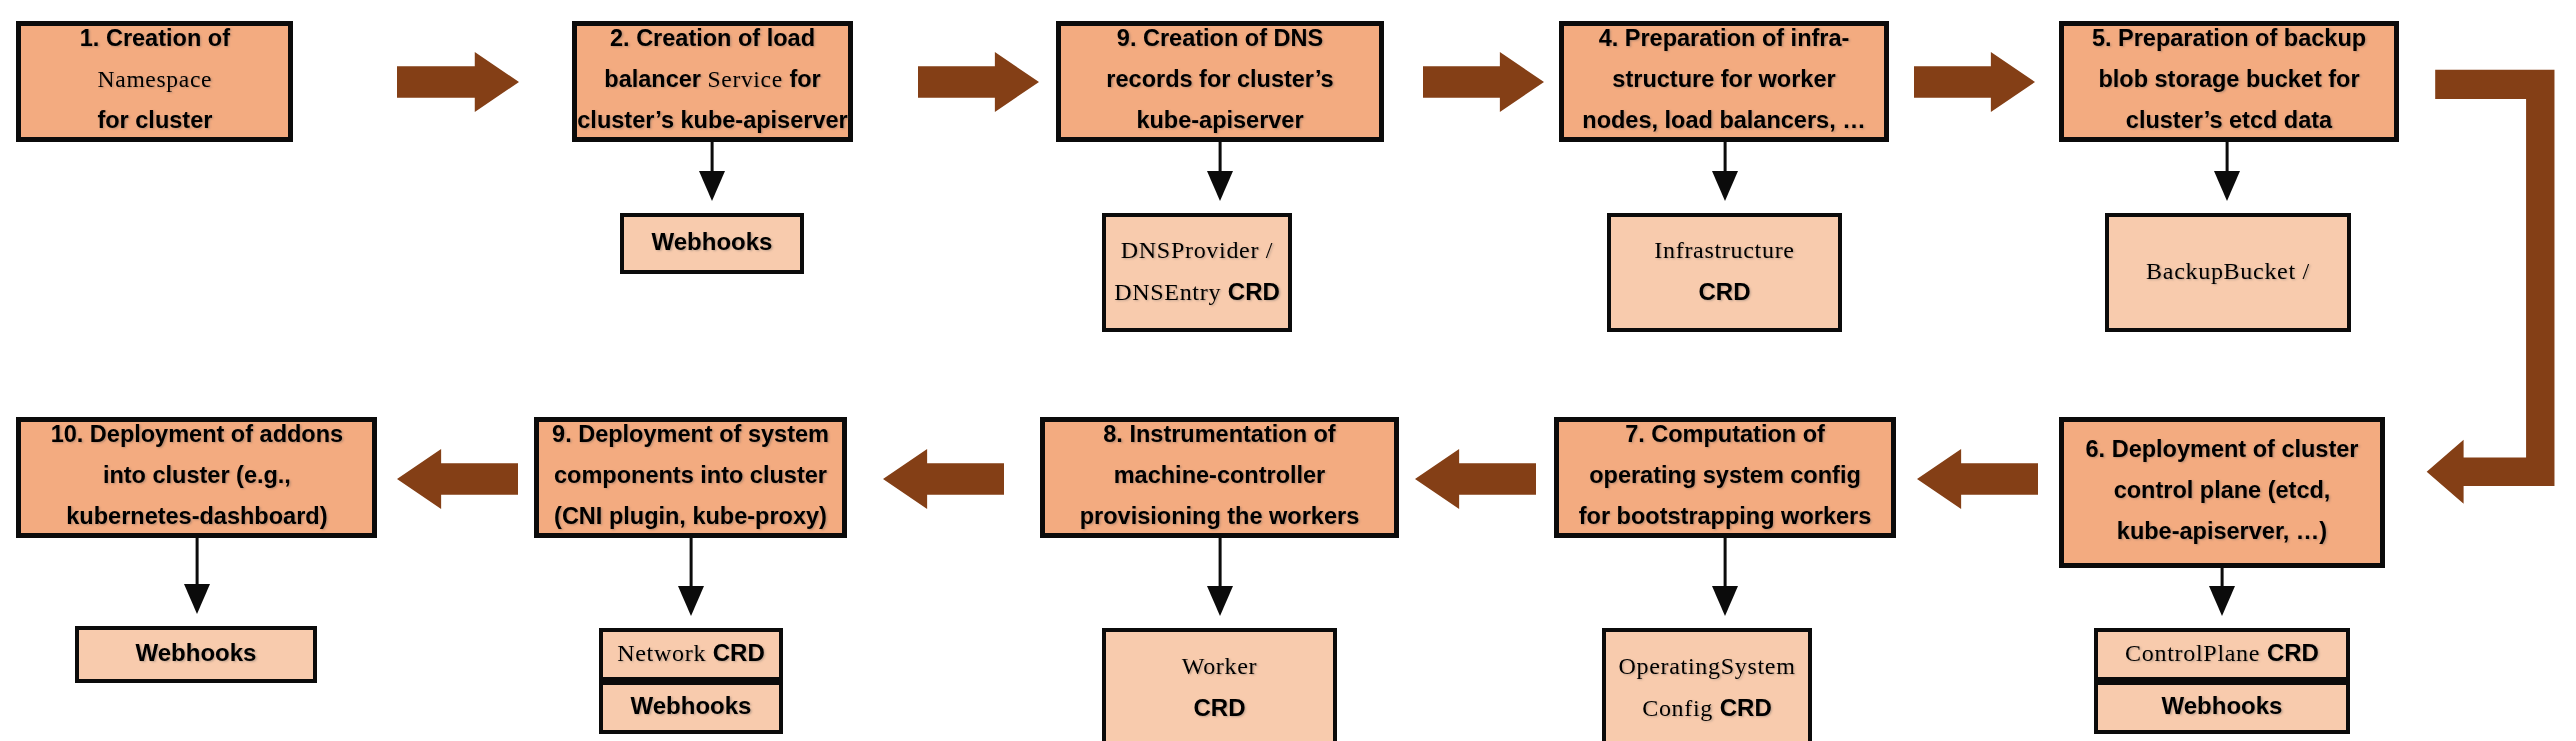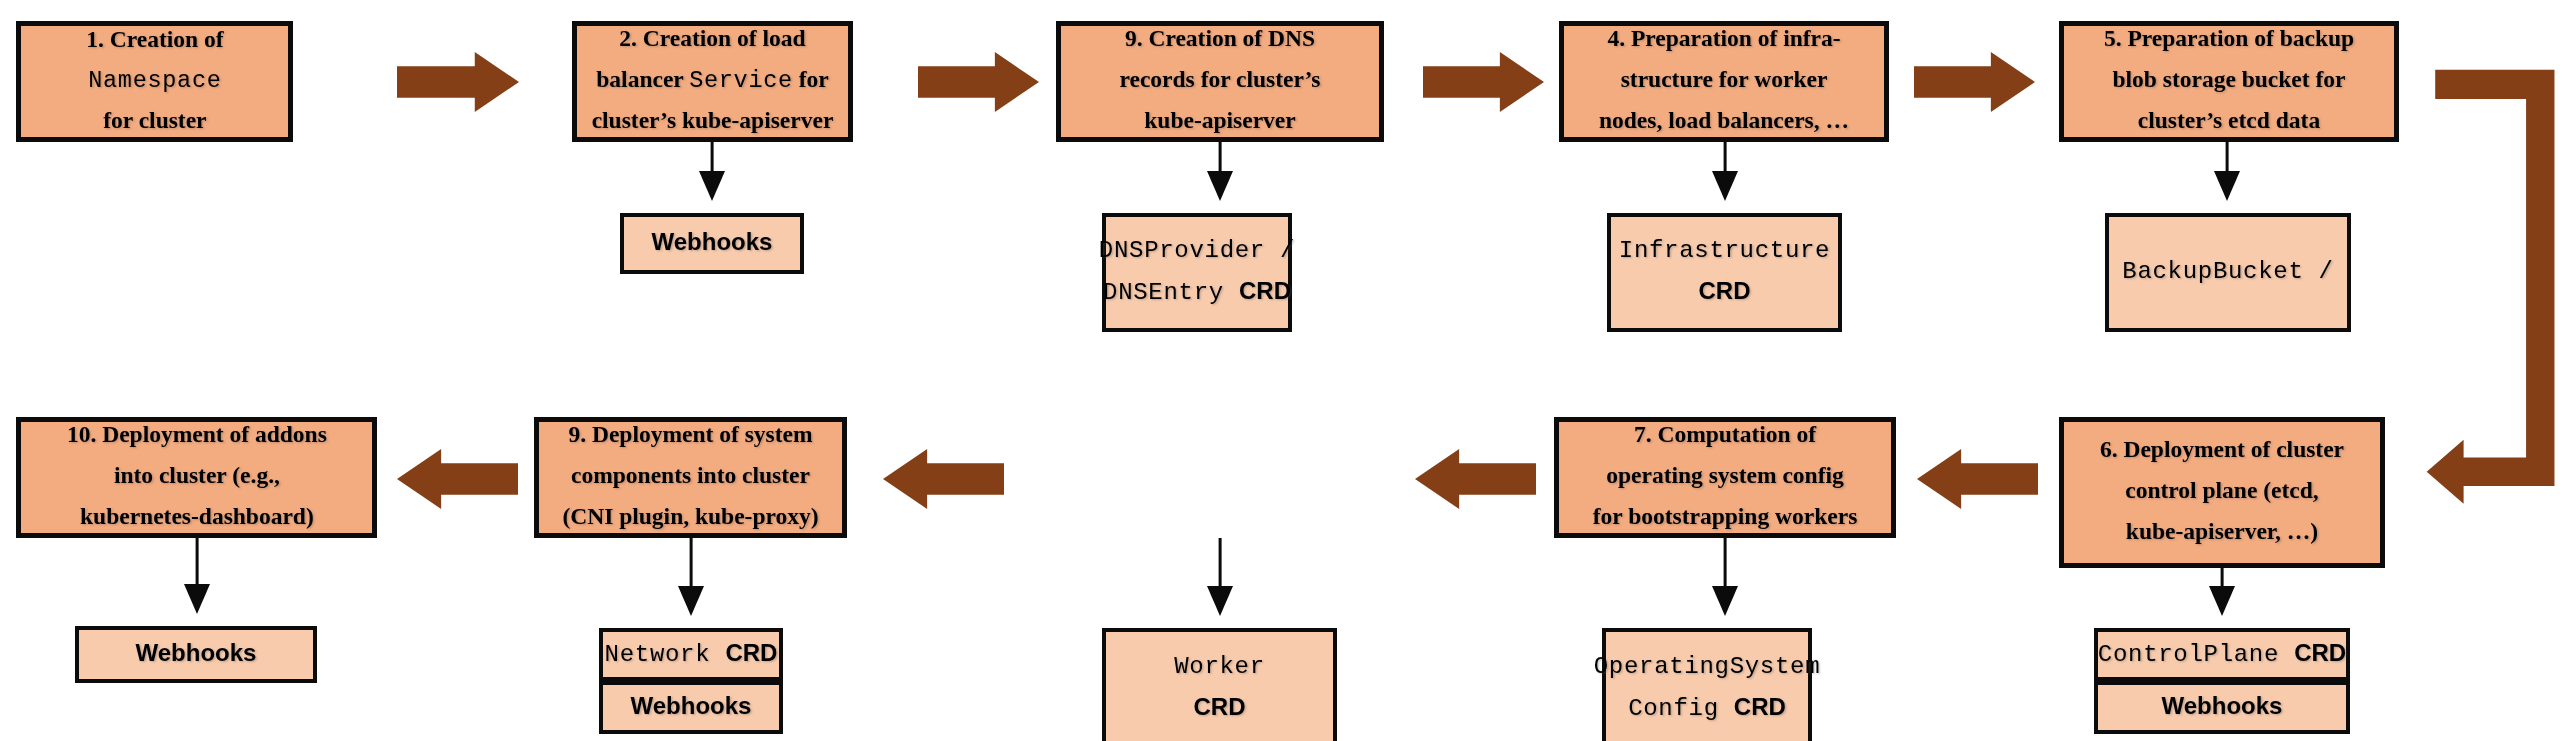--- a/index.html
+++ b/index.html
@@ -7,23 +7,23 @@
           font-family:"Liberation Sans",sans-serif;}
   .step-box{position:absolute;box-sizing:border-box;border:5px solid var(--line,#0b0b0b);
             background:var(--boxfill,#F3AB80);display:flex;flex-direction:column;
             align-items:center;justify-content:center;z-index:2;}
   .sub-box{position:absolute;box-sizing:border-box;border:4.3px solid var(--line,#0b0b0b);
            background:var(--subfill,#F8CBAD);display:flex;flex-direction:column;
            align-items:center;justify-content:center;z-index:2;margin-top:12px;}
   .line{white-space:pre;line-height:37px;text-shadow:1.4px 1.4px 2.1px rgba(90,90,90,.35);}
   .sub-box .line{line-height:38px;}
   .seg{font-size:23.5px;}
-  .seg.sans{font-family:Liberation Serif, serif;font-weight:700;}
+  .seg.sans{font-family:Liberation Sans, sans-serif;font-weight:700;}
   .seg.sans-bold{font-family:"Liberation Sans",sans-serif;font-weight:700;font-size:24px;}
-  .seg.mono{font-family:Liberation Mono, monospace;font-weight:400;
+  .seg.mono{font-family:Liberation Serif, serif;font-weight:400;
             font-size:23.5px;letter-spacing:0.7px;text-align:right;}
   .sub-box .seg.mono{font-size:24px;}
   .down-arrow{position:absolute;z-index:1;}
   .down-arrow .stem{position:absolute;left:50%;transform:translateX(-50%);width:2.8px;
                     background:var(--line,#0b0b0b);top:0;}
   .down-arrow .head{position:absolute;left:50%;transform:translateX(-50%);bottom:0;width:0;height:0;
                     border-left:13px solid transparent;border-right:13px solid transparent;
                     border-top:30px solid var(--line,#0b0b0b);}
   .block-arrow{position:absolute;z-index:1;}
 </style>
@@ -60,20 +60,25 @@
 
   <div class="step-box" style="left:2059px;top:417px;width:326px;height:151px">
       <div class="line"><span class="seg sans">6. Deployment of cluster</span></div>
       <div class="line"><span class="seg sans">control plane (etcd,</span></div>
       <div class="line"><span class="seg sans">kube-apiserver, …)</span></div>
     </div>
   <div class="step-box" style="left:1554px;top:417px;width:342px;height:121px">
       <div class="line"><span class="seg sans">7. Computation of</span></div>
       <div class="line"><span class="seg sans">operating system config</span></div>
       <div class="line"><span class="seg sans">for bootstrapping workers</span></div>
+    </div>
+  <div class="step-box" style="left:1040px;top:417px;width:359px;height:121px">
+      <div class="line"><span class="seg sans">8. Instrumentation of</span></div>
+      <div class="line"><span class="seg sans">machine-controller</span></div>
+      <div class="line"><span class="seg sans">provisioning the workers</span></div>
     </div>
   <div class="step-box" style="left:534px;top:417px;width:313px;height:121px">
       <div class="line"><span class="seg sans">9. Deployment of system</span></div>
       <div class="line"><span class="seg sans">components into cluster</span></div>
       <div class="line"><span class="seg sans">(CNI plugin, kube-proxy)</span></div>
     </div>
   <div class="step-box" style="left:16.4px;top:417px;width:361px;height:121px">
       <div class="line"><span class="seg sans">10. Deployment of addons</span></div>
       <div class="line"><span class="seg sans">into cluster (e.g.,</span></div>
       <div class="line"><span class="seg sans">kubernetes-dashboard)</span></div>

